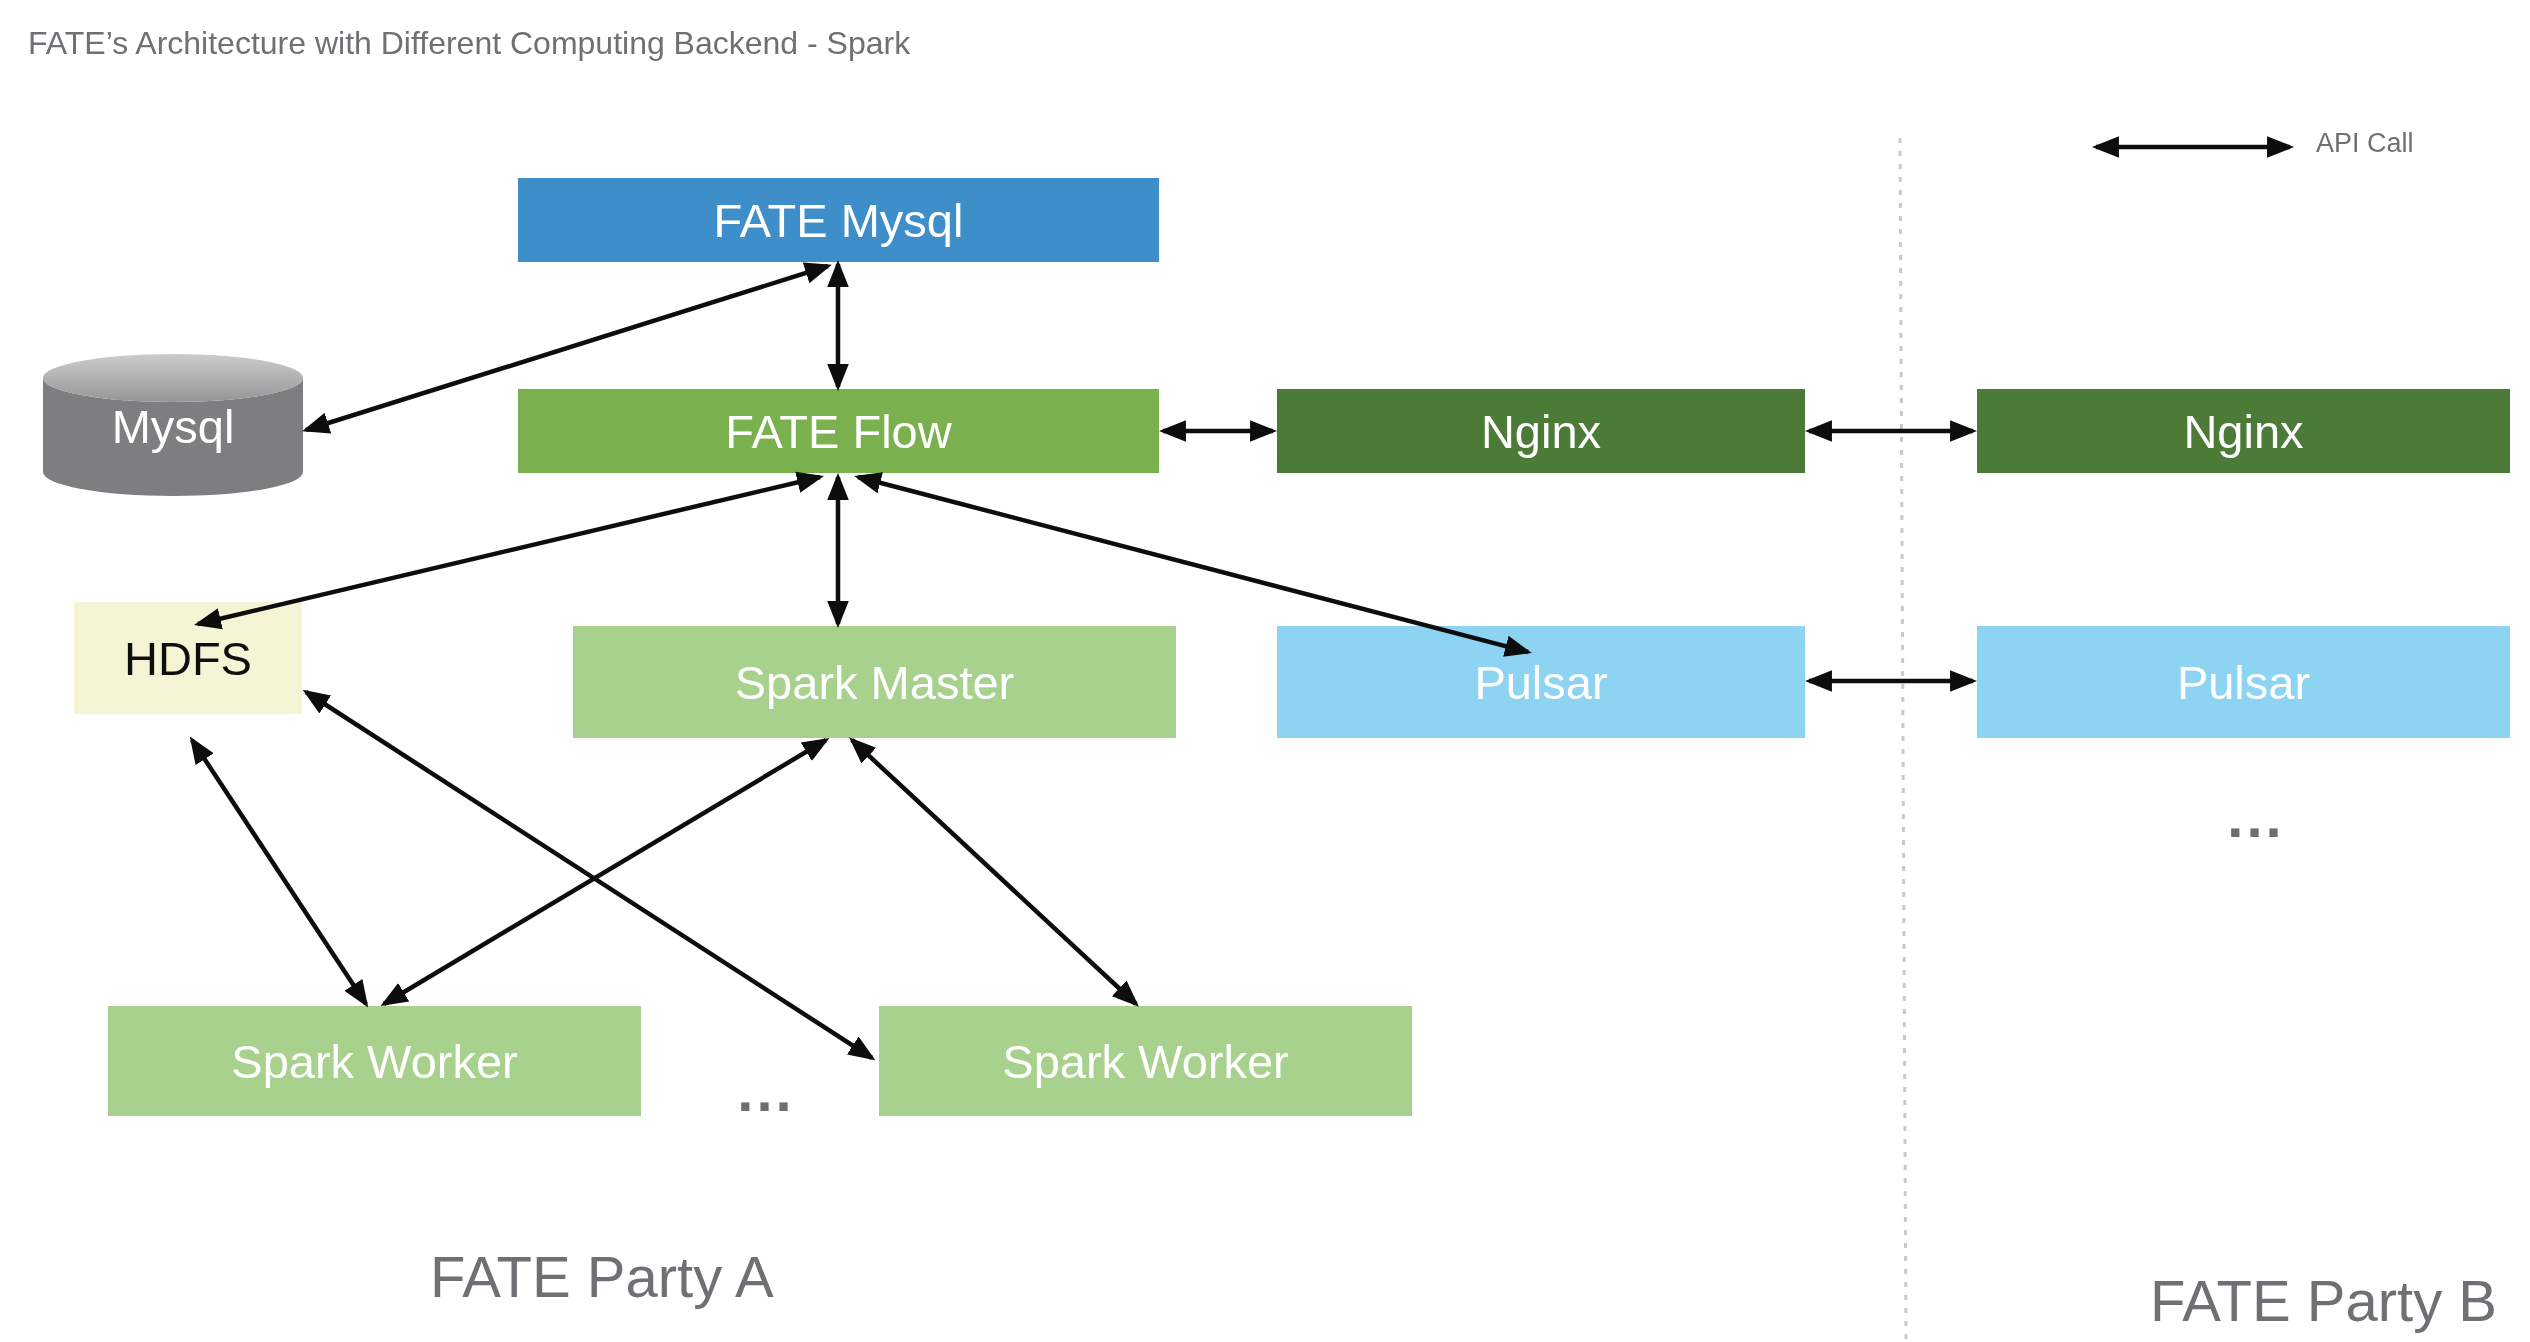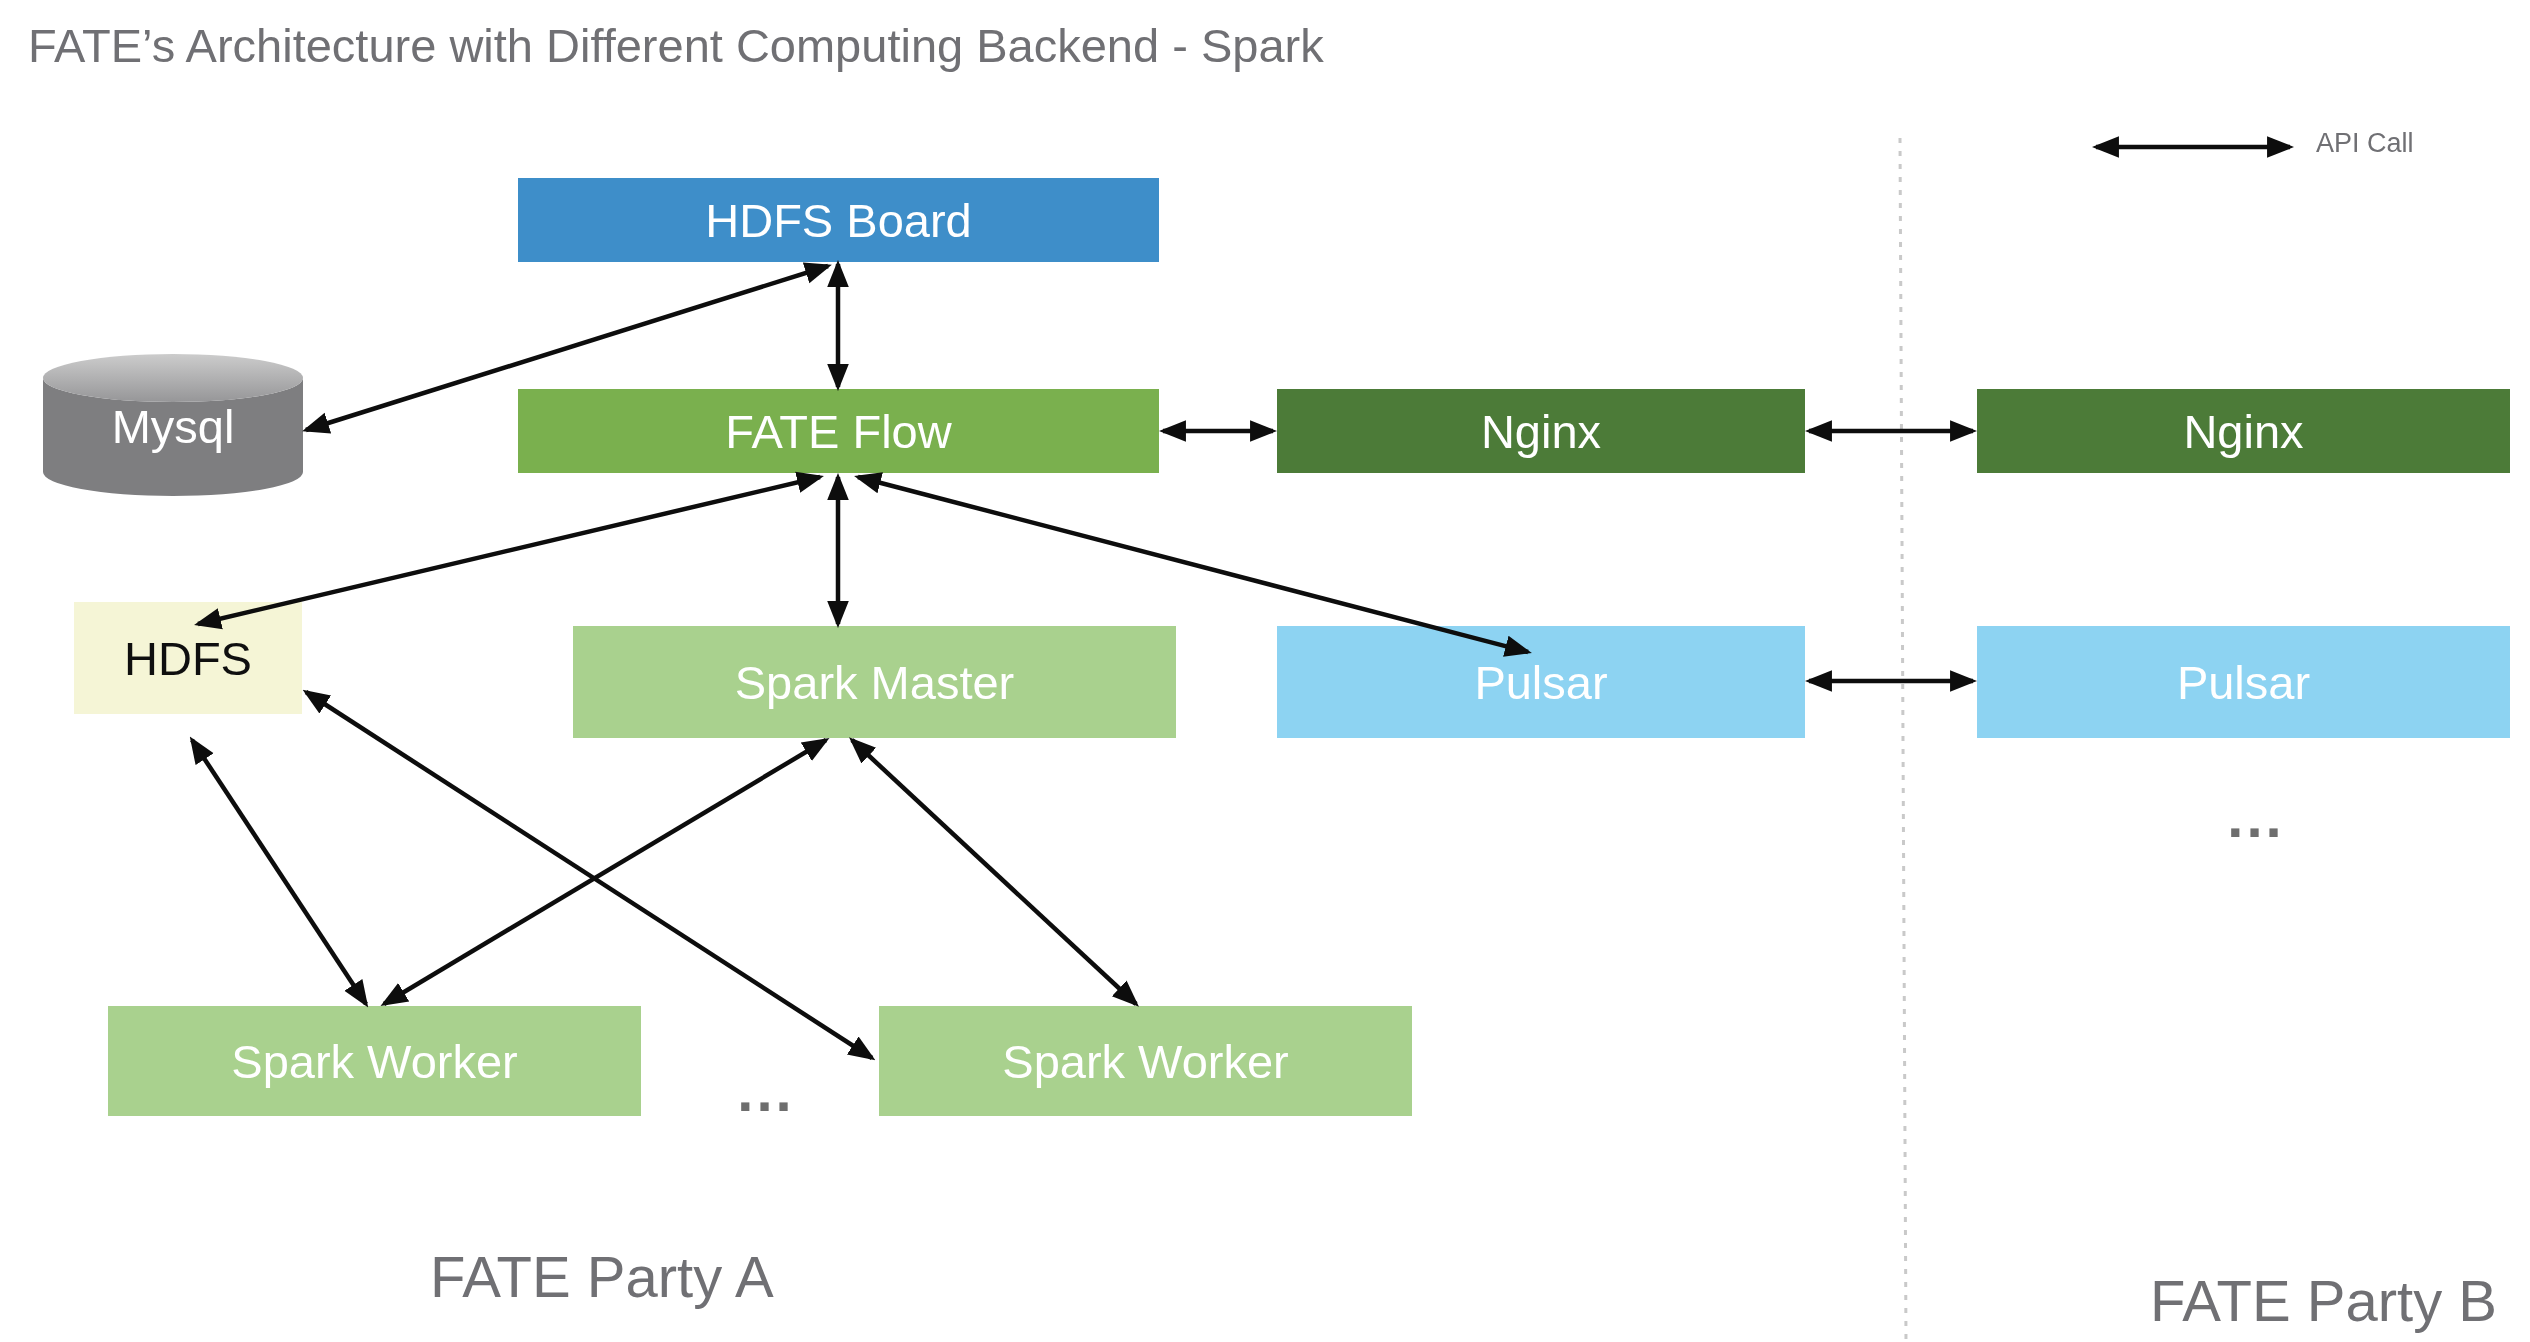--- a/index.html
+++ b/index.html
@@ -4,22 +4,22 @@
 <style>
   html,body{margin:0;padding:0;background:#ffffff;}
   #stage{
     position:relative;
     width:2530px;height:1342px;
     background:#ffffff;
     font-family:"Liberation Sans", sans-serif;
     overflow:hidden;
   }
   .title{
-    position:absolute;left:28px;top:18px;
-    font-size:47px;line-height:1.2;
+    position:absolute;left:28px;top:24px;
+    font-size:32px;line-height:1.2;
     color:var(--c-text_gray,#707074);
     white-space:nowrap;
     text-align:right;
   }
   .box{
     position:absolute;
     display:flex;align-items:center;justify-content:center;
     color:var(--c-box_text,#ffffff);
     font-size:47px;line-height:1;
     white-space:nowrap;
@@ -76,21 +76,21 @@
   .divider{stroke:var(--c-divider,#c9c9c9);stroke-width:3;stroke-dasharray:5 8;fill:none;}
 </style>
 </head>
 <body>
 
 <div id="stage">
 
   <div class="title">FATE’s Architecture with Different Computing Backend - Spark</div>
 
   <div class="box" id="fate-board">
-    <span>HDFS Board</span>
+    <span>FATE Mysql</span>
   </div>
   <div class="box" id="fate-flow">
     <span>FATE Flow</span>
   </div>
   <div class="box" id="nginx-a">
     <span>Nginx</span>
   </div>
   <div class="box" id="nginx-b">
     <span>Nginx</span>
   </div>

